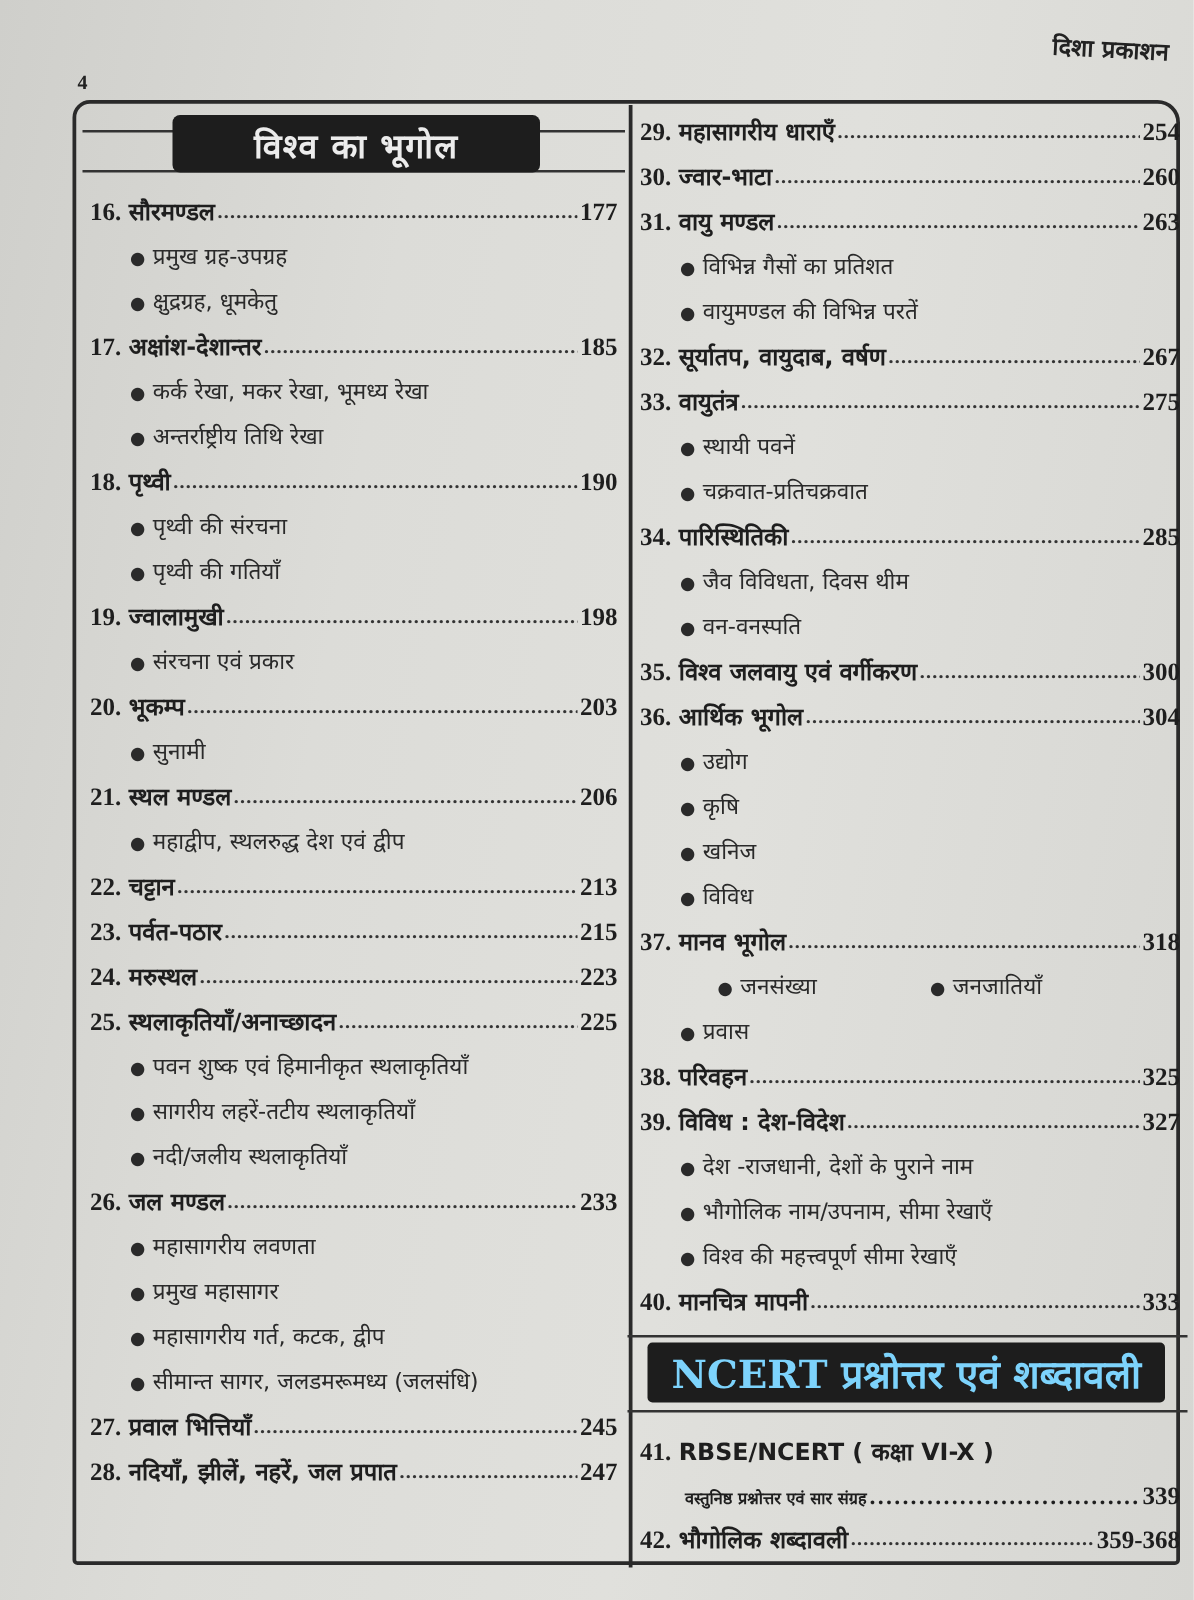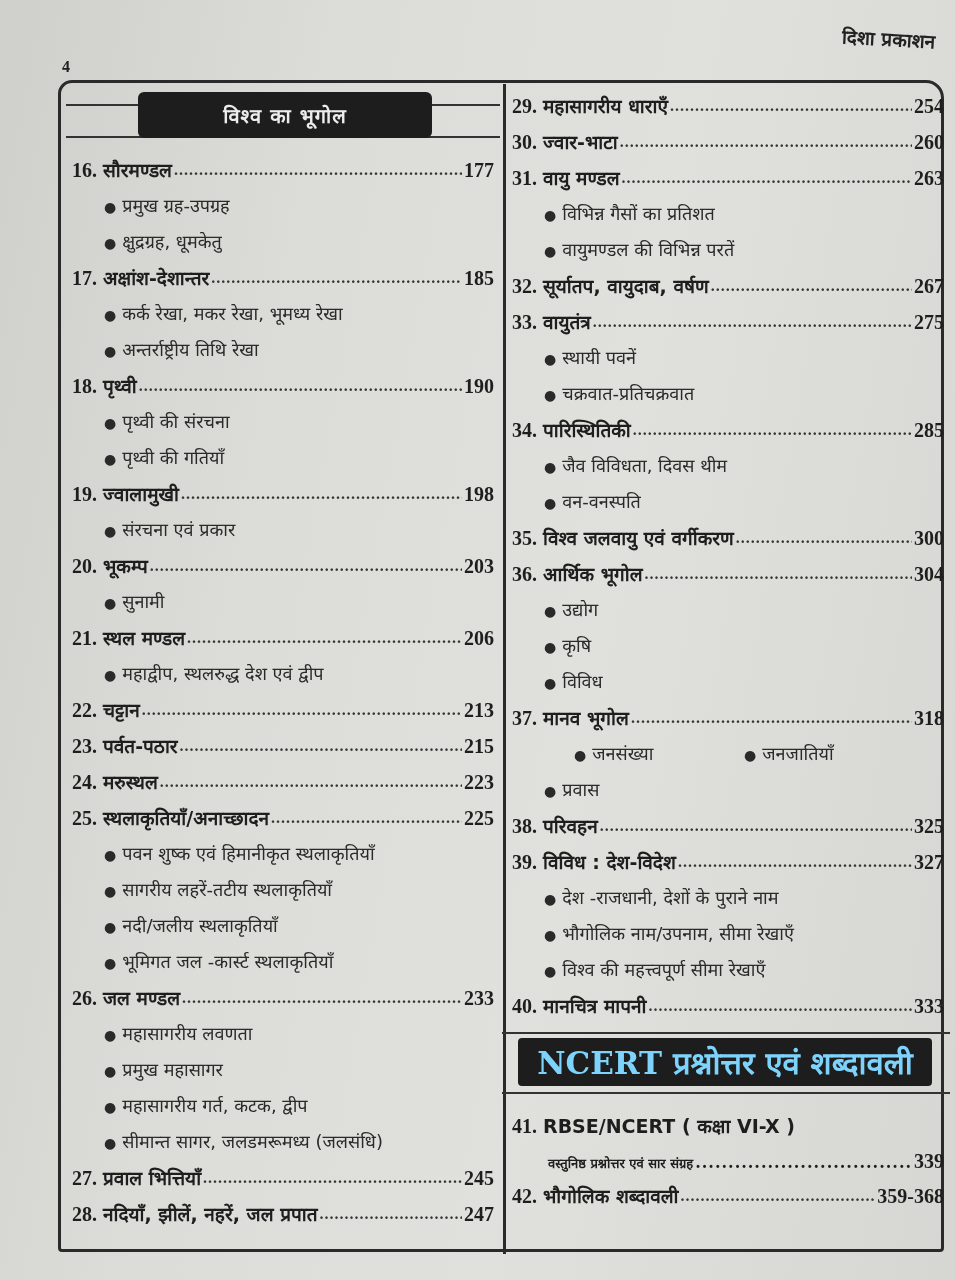--- a/index.html
+++ b/index.html
@@ -33,21 +33,21 @@
 
   .section-banner {
     position: relative; height: 50px; margin-bottom: 10px;
   }
   .section-banner .rule {
     position: absolute; left: -6px; right: -6px; height: 2px; background: #333;
   }
   .section-banner .pill {
     position: absolute; left: 66px; top: 0px; height: 46px; width: 294px;
     background: #1d1d1d; border-radius: 6px;
-    color: #ececec; font-family: "DejaVu Sans", sans-serif; font-size: 20px; font-weight: bold;
+    color: #ececec; font-family: "DejaVu Sans", sans-serif; font-size: 27px; font-weight: bold;
     display: flex; align-items: center; justify-content: center; letter-spacing: 1px;
   }
   .right-banner { position: relative; height: 52px; margin: 14px 0 18px -8px; }
   .right-banner .pill {
     position: absolute; left: 14px; top: 0; height: 48px; width: 414px;
     background: #1d1d1d; border-radius: 4px; color: #7dd3fc;
     font-family: "DejaVu Serif", serif; font-size: 31px; font-weight: bold;
     display: flex; align-items: center; justify-content: center; white-space: nowrap;
   }
   .right-banner .rule { position: absolute; left: -2px; right: -6px; height: 2px; background: #333; }
@@ -163,21 +163,20 @@
       </div>
       <div class="entry">
         <span class="num">25.</span>
         <span class="title">स्थलाकृतियाँ/अनाच्छादन</span>
         <span class="dots"></span>
         <span class="page">225</span>
       </div>
       <div class="sub"><span class="bullet">●</span><span>पवन शुष्क एवं हिमानीकृत स्थलाकृतियाँ</span></div>
       <div class="sub"><span class="bullet">●</span><span>सागरीय लहरें-तटीय स्थलाकृतियाँ</span></div>
       <div class="sub"><span class="bullet">●</span><span>नदी/जलीय स्थलाकृतियाँ</span></div>
-      <div class="sub"><span class="bullet">●</span><span>भूमिगत जल -कार्स्ट स्थलाकृतियाँ</span></div>
       <div class="entry">
         <span class="num">26.</span>
         <span class="title">जल मण्डल</span>
         <span class="dots"></span>
         <span class="page">233</span>
       </div>
       <div class="sub"><span class="bullet">●</span><span>महासागरीय लवणता</span></div>
       <div class="sub"><span class="bullet">●</span><span>प्रमुख महासागर</span></div>
       <div class="sub"><span class="bullet">●</span><span>महासागरीय गर्त, कटक, द्वीप</span></div>
       <div class="sub"><span class="bullet">●</span><span>सीमान्त सागर, जलडमरूमध्य (जलसंधि)</span></div>
@@ -247,20 +246,21 @@
         <span class="page">300</span>
       </div>
       <div class="entry">
         <span class="num">36.</span>
         <span class="title">आर्थिक भूगोल</span>
         <span class="dots"></span>
         <span class="page">304</span>
       </div>
       <div class="sub"><span class="bullet">●</span><span>उद्योग</span></div>
       <div class="sub"><span class="bullet">●</span><span>कृषि</span></div>
+      <div class="sub"><span class="bullet">●</span><span>खनिज</span></div>
       <div class="sub"><span class="bullet">●</span><span>विविध</span></div>
       <div class="entry">
         <span class="num">37.</span>
         <span class="title">मानव भूगोल</span>
         <span class="dots"></span>
         <span class="page">318</span>
       </div>
       <div class="sub-row">
         <div class="sub"><span class="bullet">●</span><span>जनसंख्या</span></div>
         <div class="sub"><span class="bullet">●</span><span>जनजातियाँ</span></div>

